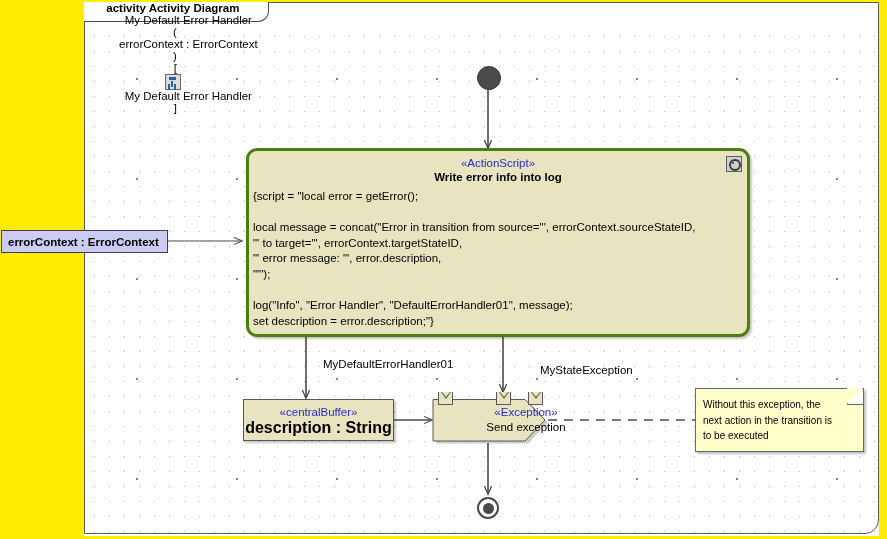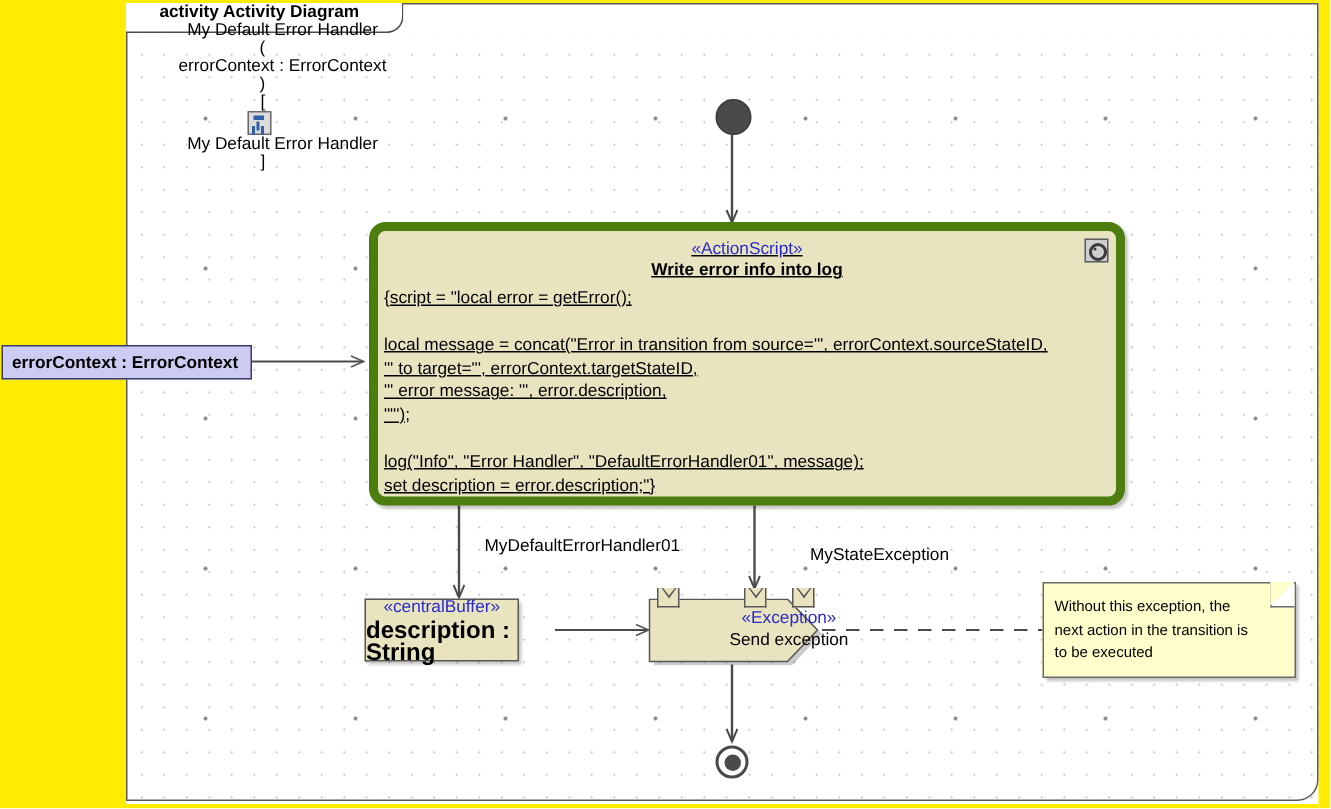--- a/index.html
+++ b/index.html
@@ -92,26 +92,25 @@
   }
   .final-node:after{
     content:"";position:absolute;left:50%;top:50%;
     width:11px;height:11px;margin:-5.5px 0 0 -5.5px;
     border-radius:50%;background:#4a4a4a;
   }
 
   .action-node{
     position:absolute;
     background:#e8e4c0;
-    border:6px solid #4d7c0f;
+    border:3px solid #4d7c0f;
     border-radius:11px;
     box-sizing:border-box;
     z-index:3;
     box-shadow:2px 2px 2px rgba(0,0,0,.22);
-    text-decoration:underline;
   }
   .action-stereo{
     text-align:center;color:#2a2acc;font-size:11.5px;margin-top:5px;line-height:14px;
   }
   .action-title{
     text-align:center;font-weight:bold;color:#000;font-size:11.5px;line-height:15px;
   }
   .action-body{
     margin:4px 0 0 4px;font-size:11.5px;color:#000;line-height:15.6px;white-space:pre;
   }
@@ -262,21 +261,21 @@
     <span>errorContext : ErrorContext</span>
   </div>
 
   <div class="pin" style="left:438px;top:392px;"></div>
   <div class="pin" style="left:496px;top:392px;"></div>
   <div class="pin" style="left:528px;top:392px;"></div>
 
   <div class="pin-label" style="left:323px;top:358px;">MyDefaultErrorHandler01</div>
   <div class="pin-label" style="left:512px;top:364px;margin-left:28px;">MyStateException</div>
 
-  <div class="buffer-node" style="left:243px;top:399px;width:103px;height:42px;">
+  <div class="buffer-node" style="left:243px;top:399px;width:151px;height:42px;">
     <span class="buffer-stereo">«centralBuffer»</span>
     <span class="buffer-name">description : String</span>
   </div>
 
   <div class="exception-node" style="left:432px;top:399px;width:116px;height:43px;">
     <svg width="116" height="47" viewBox="0 0 116 47">
       <path d="M2.5,22 L93,22 L114,0.5 L2.5,0.5 Z" fill="none" stroke="none"></path>
       <path d="M2.5,2.5 L2.5,44 L2.5,44" fill="none" stroke="none"></path>
       <path d="M4,44.5 L96,44.5 L116,23.5 L96,2.5 L4,2.5 Z" fill="#000" opacity=".2"></path>
       <path d="M1,42 L93,42 L113,21 L93,0.5 L1,0.5 Z" fill="#e8e4c0" stroke="#585858" stroke-width="1"></path>

